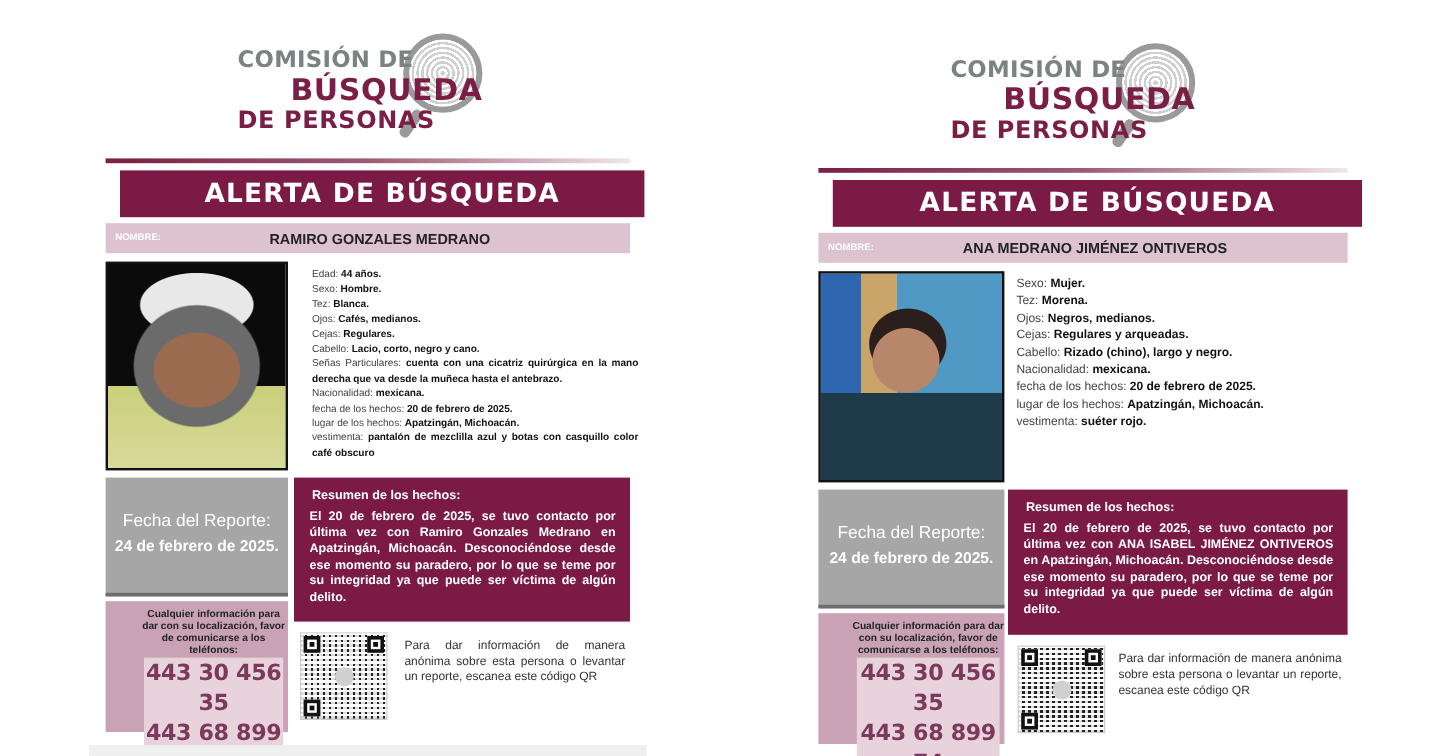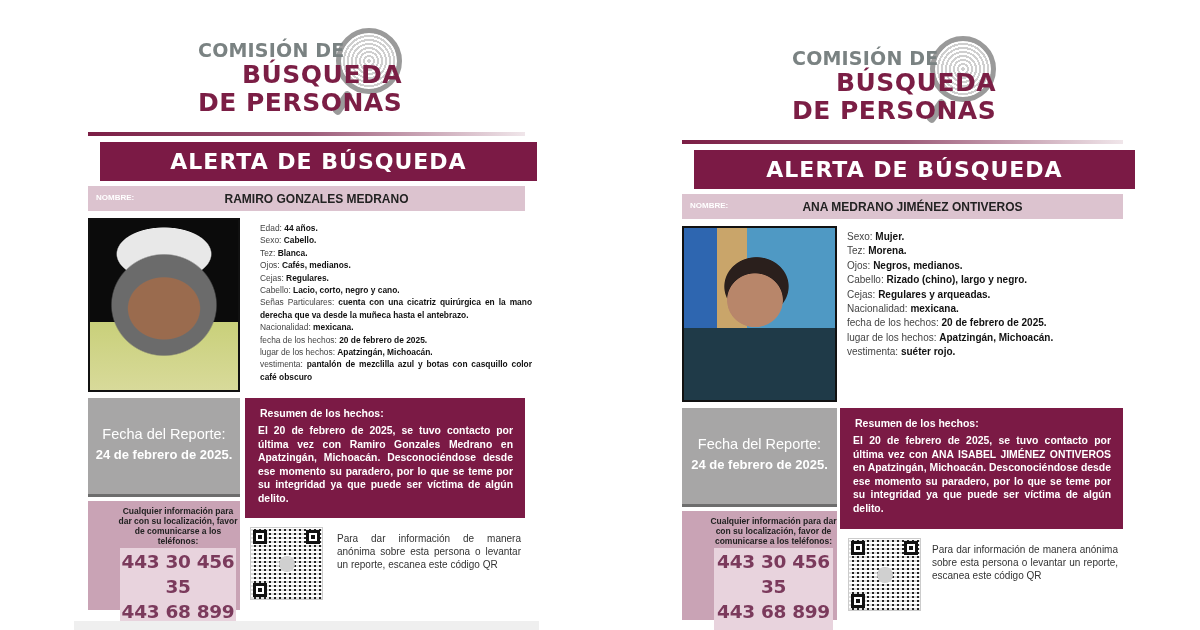--- a/index.html
+++ b/index.html
@@ -8,21 +8,21 @@
 
   .card { position: absolute; }
   #card-left { left: 88px; top: 22px; width: 437px; height: 590px; }
   #card-right { left: 682px; top: 30px; width: 441px; height: 590px; }
   .bottom-shade { position: absolute; left: 74px; top: 621px; width: 465px; height: 9px; background: #efefef; }
 
   .logo { position: absolute; left: 110px; top: 4px; width: 220px; height: 100px; }
   #card-right .logo { left: 110px; top: 4px; }
   .logo .l1 { position: absolute; left: 0; top: 13px; font-weight: 900; font-size: 19px; color: #7a8282; letter-spacing: 0.2px; font-family: "DejaVu Sans", sans-serif; }
   .logo .l2 { position: absolute; left: 0; top: 34px; font-weight: 900; font-size: 25px; color: #7b1e45; letter-spacing: 0.5px; font-family: "DejaVu Sans", sans-serif; margin-left: 44px; }
-  .logo .l3 { position: absolute; left: 0; top: 62px; font-weight: 900; font-size: 25px; color: #7b1e45; letter-spacing: 0.5px; font-family: "DejaVu Sans", sans-serif; text-align: center; }
+  .logo .l3 { position: absolute; left: 0; top: 62px; font-weight: 900; font-size: 20px; color: #7b1e45; letter-spacing: 0.5px; font-family: "DejaVu Sans", sans-serif; text-align: center; }
   .logo .lens { position: absolute; left: 138px; top: 2px; width: 66px; height: 66px; border: 5px solid #9a9a9a; border-radius: 50%; background: repeating-radial-gradient(circle at 50% 50%, #cfcfcf 0 2px, #fff 2px 4px); }
   .logo .handle { position: absolute; left: 140px; top: 64px; width: 9px; height: 26px; background: #9a9a9a; border-radius: 4px; transform: rotate(35deg); }
 
   .topbar { position: absolute; left: 0; top: 110px; width: 100%; height: 4px; background: linear-gradient(90deg, #7b1e45 0%, #9c5a78 50%, #f0e6ea 100%); }
   .title-band { position: absolute; left: 12px; top: 120px; width: 100%; height: 39px; background: #7b1a45; color: #fff; text-align: center; font-weight: 900; font-size: 22px; line-height: 39px; letter-spacing: 1px; font-family: "DejaVu Sans", sans-serif; }
   .name-band { position: absolute; left: 0; top: 164px; width: 100%; height: 25px; background: #dcc3cf; }
   .name-band .lbl { position: absolute; left: 8px; top: 7px; font-size: 8px; font-weight: 700; color: #fff; }
   .name-band .val { position: absolute; left: 0; width: 100%; top: 6px; text-align: center; font-weight: 700; font-size: 12px; color: #222; padding-left: 20px; }
 
   .photo { position: absolute; left: 0; top: 196px; width: 152px; height: 174px; border: 2px solid #111; overflow: hidden; }
@@ -76,21 +76,21 @@
   </div>
   <div class="topbar"></div>
   <div class="title-band">ALERTA DE BÚSQUEDA</div>
   <div class="name-band">
     <span class="lbl">NOMBRE:</span>
     <div class="val">RAMIRO GONZALES MEDRANO</div>
   </div>
   <div class="photo photo-man"></div>
   <div class="details">
     <span class="row"><span>Edad: </span><b>44 años.</b></span>
-    <span class="row"><span>Sexo: </span><b>Cabello.</b></span>
+    <span class="row"><span>Sexo: </span><b>Hombre.</b></span>
     <span class="row"><span>Tez: </span><b>Blanca.</b></span>
     <span class="row"><span>Ojos: </span><b>Cafés, medianos.</b></span>
     <span class="row"><span>Cejas: </span><b>Regulares.</b></span>
     <span class="row"><span>Cabello: </span><b>Lacio, corto, negro y cano.</b></span>
     <span class="row"><span>Señas Particulares: </span><b>cuenta con una cicatriz quirúrgica en la mano derecha que va desde la muñeca hasta el antebrazo.</b></span>
     <span class="row"><span>Nacionalidad: </span><b>mexicana.</b></span>
     <span class="row"><span>fecha de los hechos: </span><b>20 de febrero de 2025.</b></span>
     <span class="row"><span>lugar de los hechos: </span><b>Apatzingán, Michoacán.</b></span>
     <span class="row"><span>vestimenta: </span><b>pantalón de mezclilla azul y botas con casquillo color café obscuro</b></span>
   </div>
@@ -132,22 +132,22 @@
   <div class="title-band">ALERTA DE BÚSQUEDA</div>
   <div class="name-band">
     <span class="lbl">NOMBRE:</span>
     <div class="val">ANA MEDRANO JIMÉNEZ ONTIVEROS</div>
   </div>
   <div class="photo photo-woman"></div>
   <div class="details">
     <span class="row"><span>Sexo: </span><b>Mujer.</b></span>
     <span class="row"><span>Tez: </span><b>Morena.</b></span>
     <span class="row"><span>Ojos: </span><b>Negros, medianos.</b></span>
+    <span class="row"><span>Cejas: </span><b>Regulares y arqueadas.</b></span>
     <span class="row"><span>Cabello: </span><b>Rizado (chino), largo y negro.</b></span>
-    <span class="row"><span>Cejas: </span><b>Regulares y arqueadas.</b></span>
     <span class="row"><span>Nacionalidad: </span><b>mexicana.</b></span>
     <span class="row"><span>fecha de los hechos: </span><b>20 de febrero de 2025.</b></span>
     <span class="row"><span>lugar de los hechos: </span><b>Apatzingán, Michoacán.</b></span>
     <span class="row"><span>vestimenta: </span><b>suéter rojo.</b></span>
   </div>
   <div class="report-date">
     <div class="h">Fecha del Reporte:</div>
     <div class="d">24 de febrero de 2025.</div>
   </div>
   <div class="summary">

